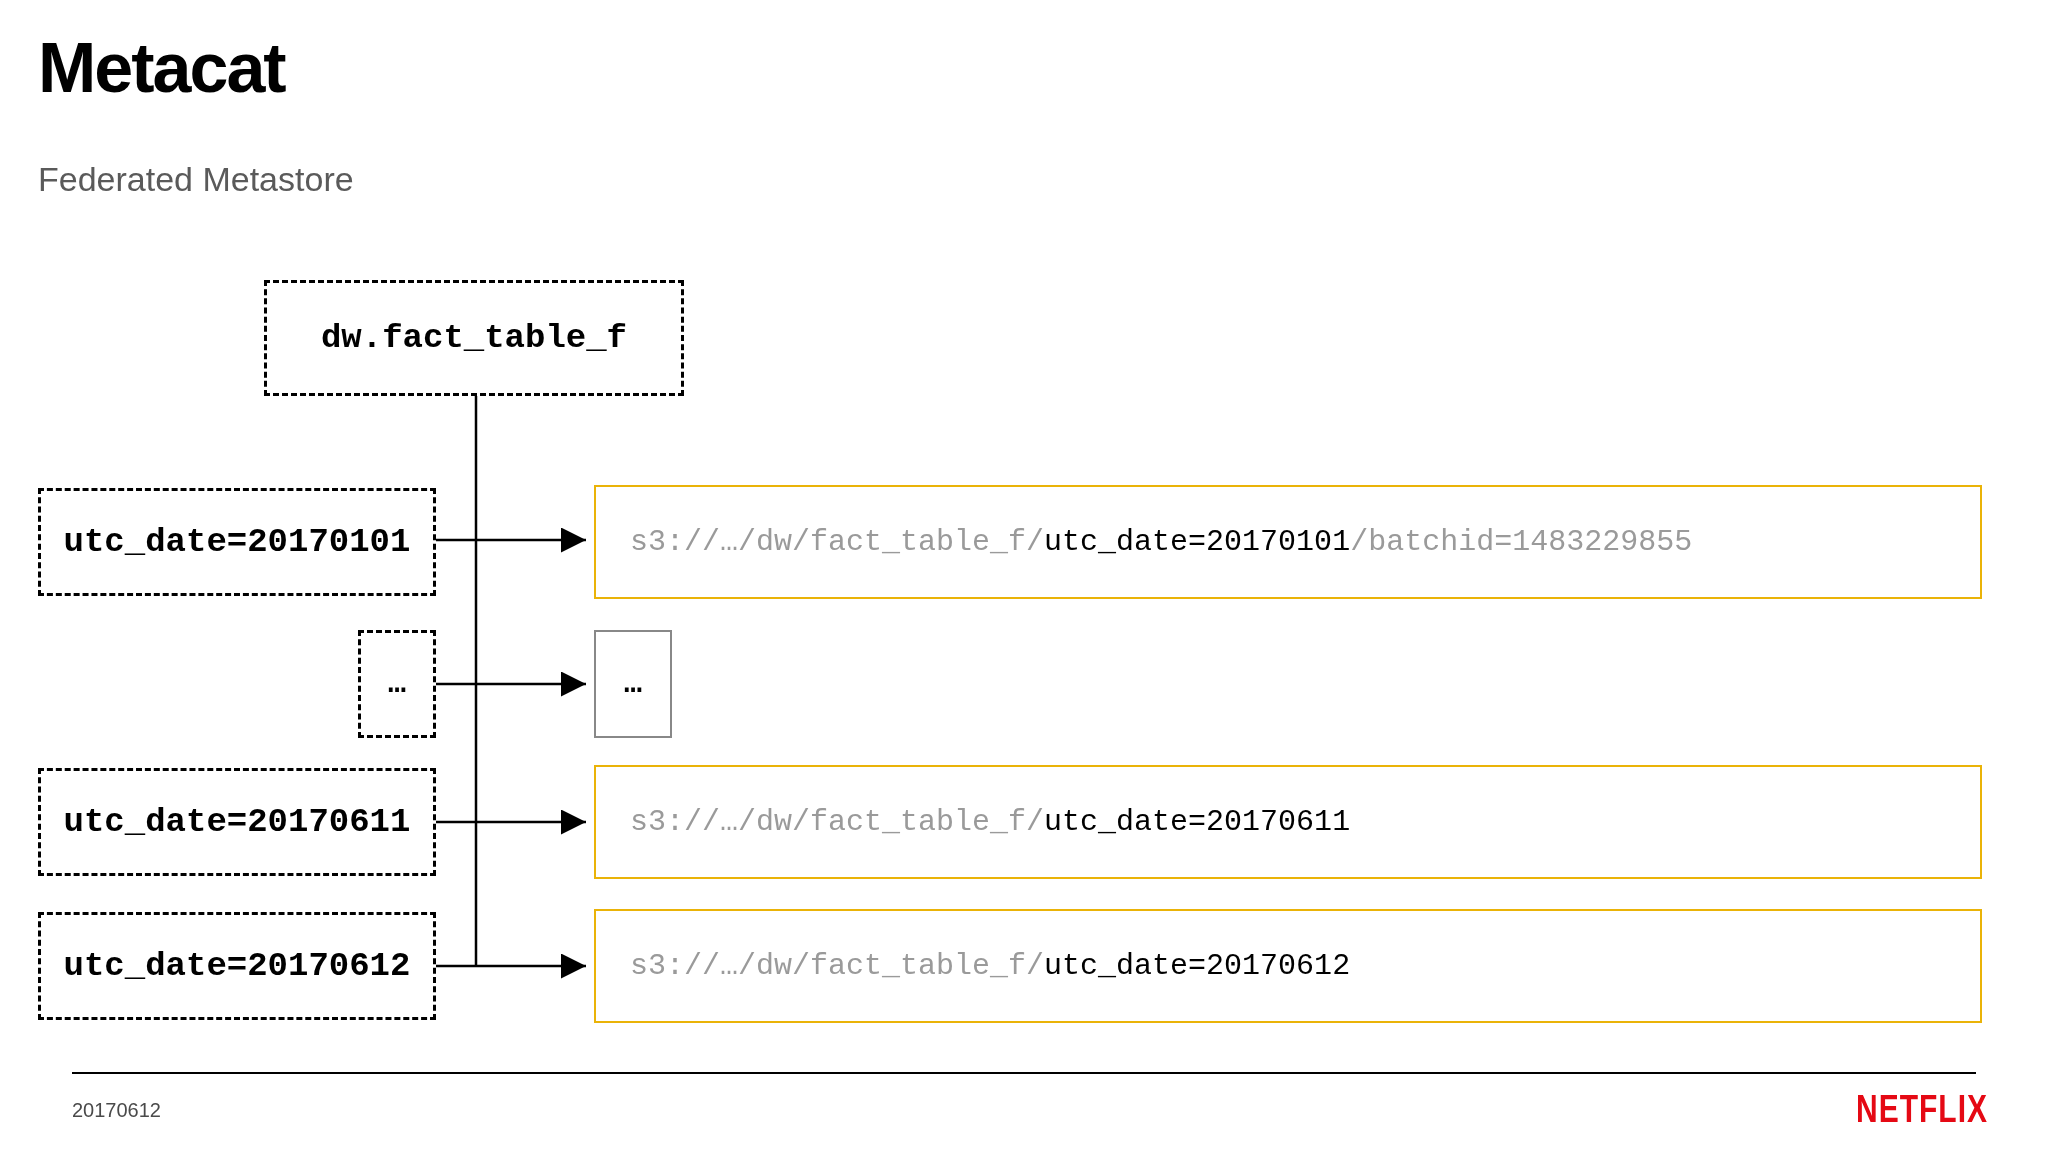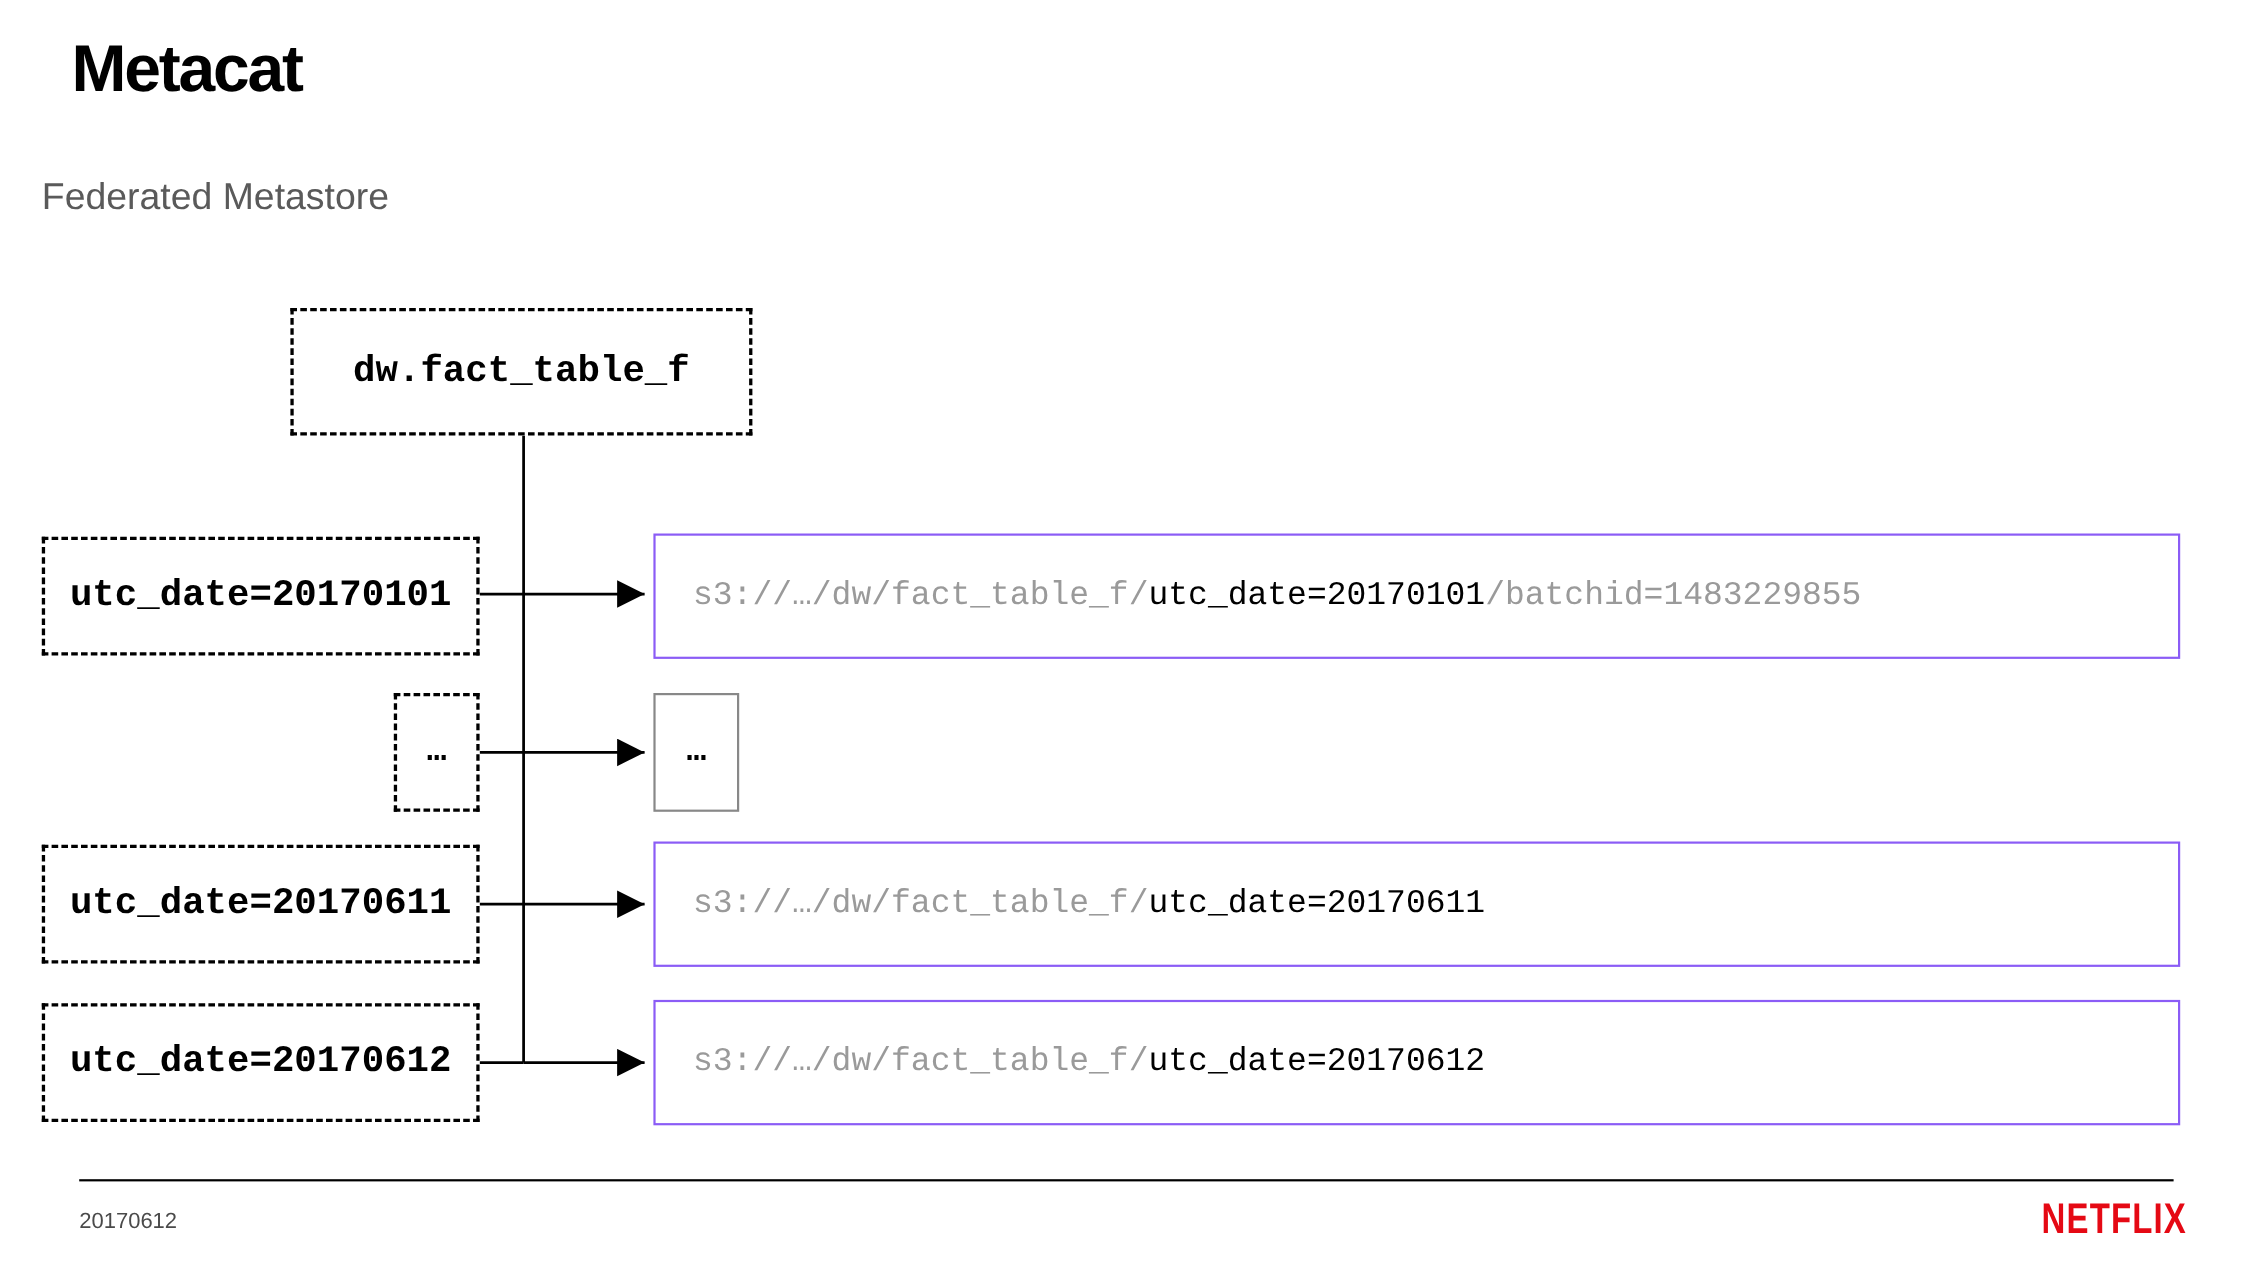--- a/index.html
+++ b/index.html
@@ -8,25 +8,24 @@
     height: 1152px;
     background: #ffffff;
     font-family: Arial, Helvetica, sans-serif;
     position: relative;
     overflow: hidden;
   }
   .title {
     position: absolute;
     top: 28px;
     left: 38px;
-    font-size: 60px;
+    font-size: 70px;
     font-weight: 900;
     color: #000;
     letter-spacing: -2px;
-    margin-left: 27px;
   }
   .subtitle {
     position: absolute;
     top: 160px;
     left: 38px;
     font-size: 34px;
     color: #5a5a5a;
   }
   .diagram {
     position: absolute;
@@ -42,21 +41,21 @@
     justify-content: center;
     font-family: "Courier New", monospace;
     font-size: 34px;
     font-weight: bold;
     background: #fff;
   }
   .dashed { border: 3px dashed #000; }
   .solid  { border: 2px solid #888; }
   .path-box {
     position: absolute;
-    border: 2px solid #8b5cf6;
+    border: 2px solid #eab308;
     background: #fff;
     display: flex;
     align-items: center;
     padding-left: 34px;
     font-family: "Courier New", monospace;
     font-size: 30px;
   }
   .path-box .gray { color: #9a9a9a; }
   .path-box .dark { color: #000; }
   .small-box {

